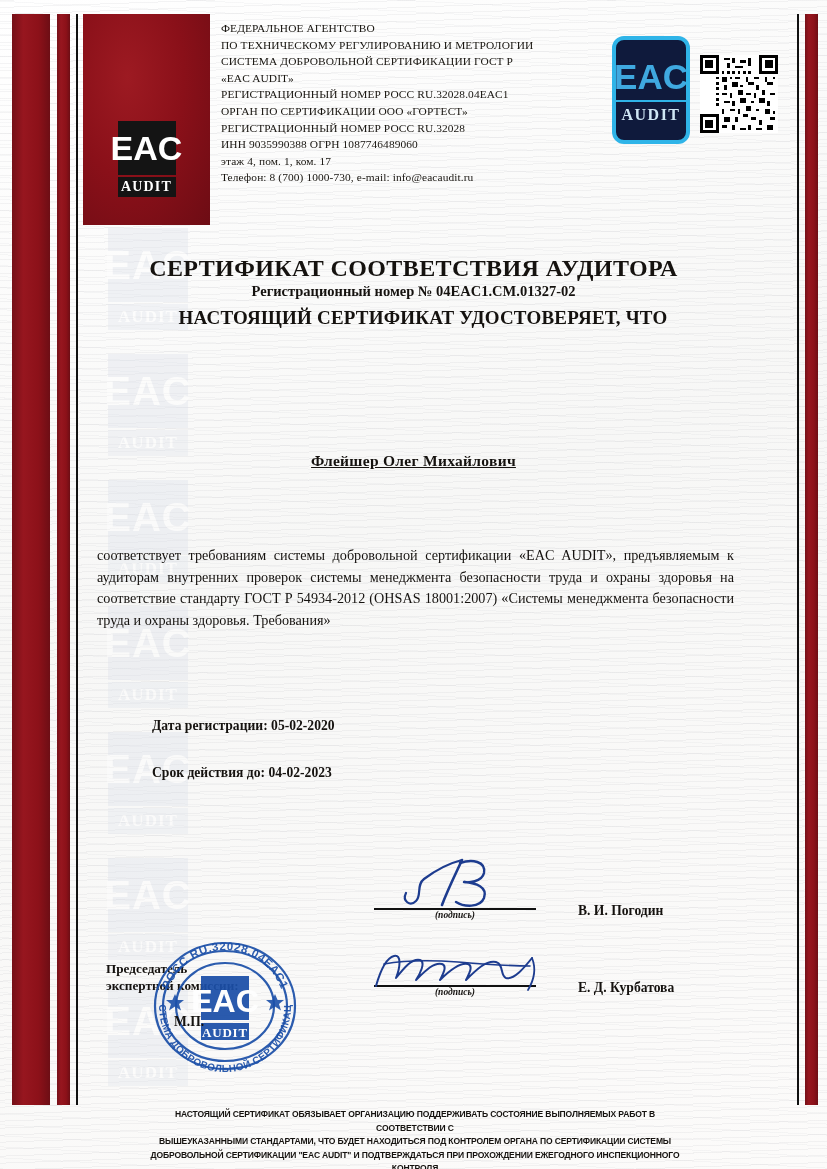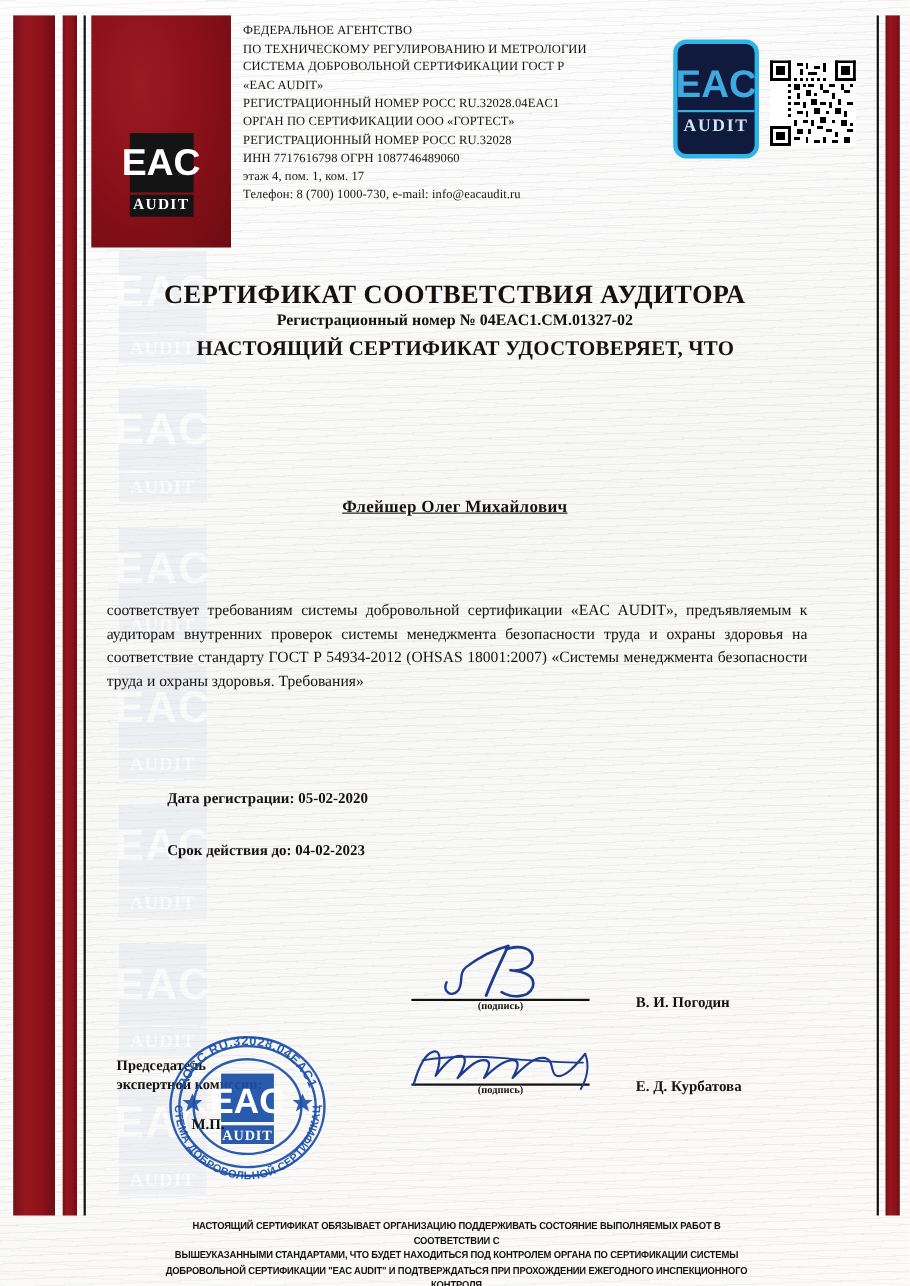--- a/index.html
+++ b/index.html
@@ -254,20 +254,21 @@
   }
   .sig-line.one { left: 374px; top: 908px; }
   .sig-line.two { left: 374px; top: 985px; }
 
   .sig-cap {
     position: absolute;
     width: 162px;
     text-align: center;
     font-size: 9.5px;
     font-weight: 700;
+    font-style: italic;
   }
   .sig-cap.one { left: 374px; top: 910px; }
   .sig-cap.two { left: 374px; top: 987px; }
 
   .sig-name {
     position: absolute;
     font-size: 13.6px; font-weight: 700;
   }
   .sig-name.one { left: 578px; top: 903px; }
   .sig-name.two { left: 578px; top: 980px; }
@@ -391,21 +392,21 @@
     </div>
 
     <div class="hdr-text" id="hdr-lines">
         <div class="up">ФЕДЕРАЛЬНОЕ АГЕНТСТВО</div>
         <div class="up">ПО ТЕХНИЧЕСКОМУ РЕГУЛИРОВАНИЮ И МЕТРОЛОГИИ</div>
         <div class="up">СИСТЕМА ДОБРОВОЛЬНОЙ СЕРТИФИКАЦИИ ГОСТ Р</div>
         <div class="up">«EAC AUDIT»</div>
         <div class="up">РЕГИСТРАЦИОННЫЙ НОМЕР РОСС RU.32028.04EAC1</div>
         <div class="up">ОРГАН ПО СЕРТИФИКАЦИИ ООО «ГОРТЕСТ»</div>
         <div class="up">РЕГИСТРАЦИОННЫЙ НОМЕР РОСС RU.32028</div>
-        <div class="up">ИНН 7717616798 ОГРН 1087746489060</div>
+        <div class="up">ИНН 9035990388 ОГРН 1087746489060</div>
         <div class="up">этаж 4, пом. 1, ком. 17</div>
         <div class="up">Телефон: 8 (700) 1000-730, e-mail: info@eacaudit.ru</div>
       </div>
 
     <div class="logo-blue">
       <div class="b-eac">EAC</div>
       <div class="b-sep"></div>
       <div class="b-aud">AUDIT</div>
     </div>
 

